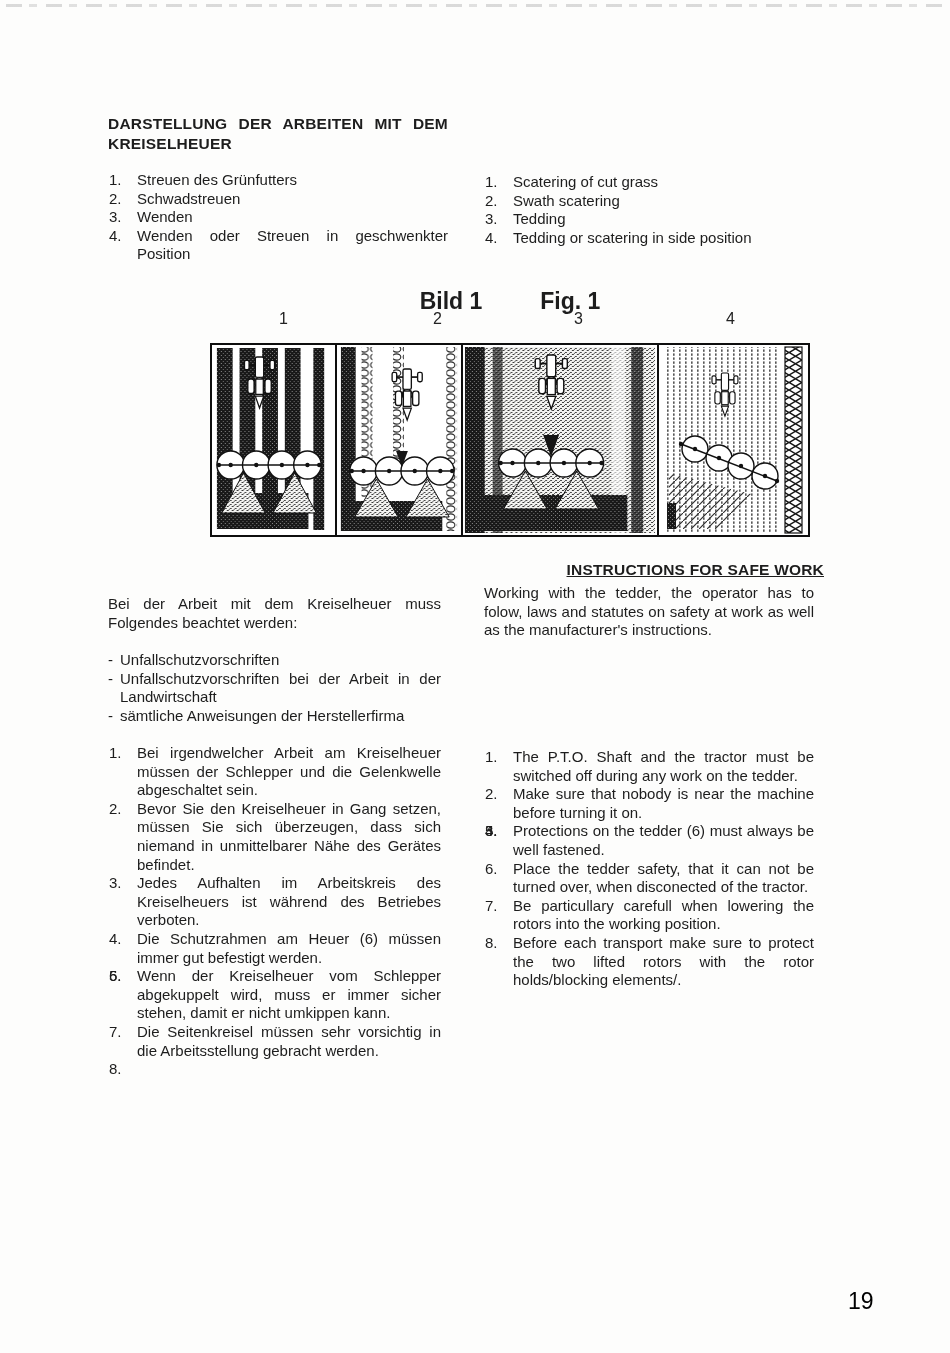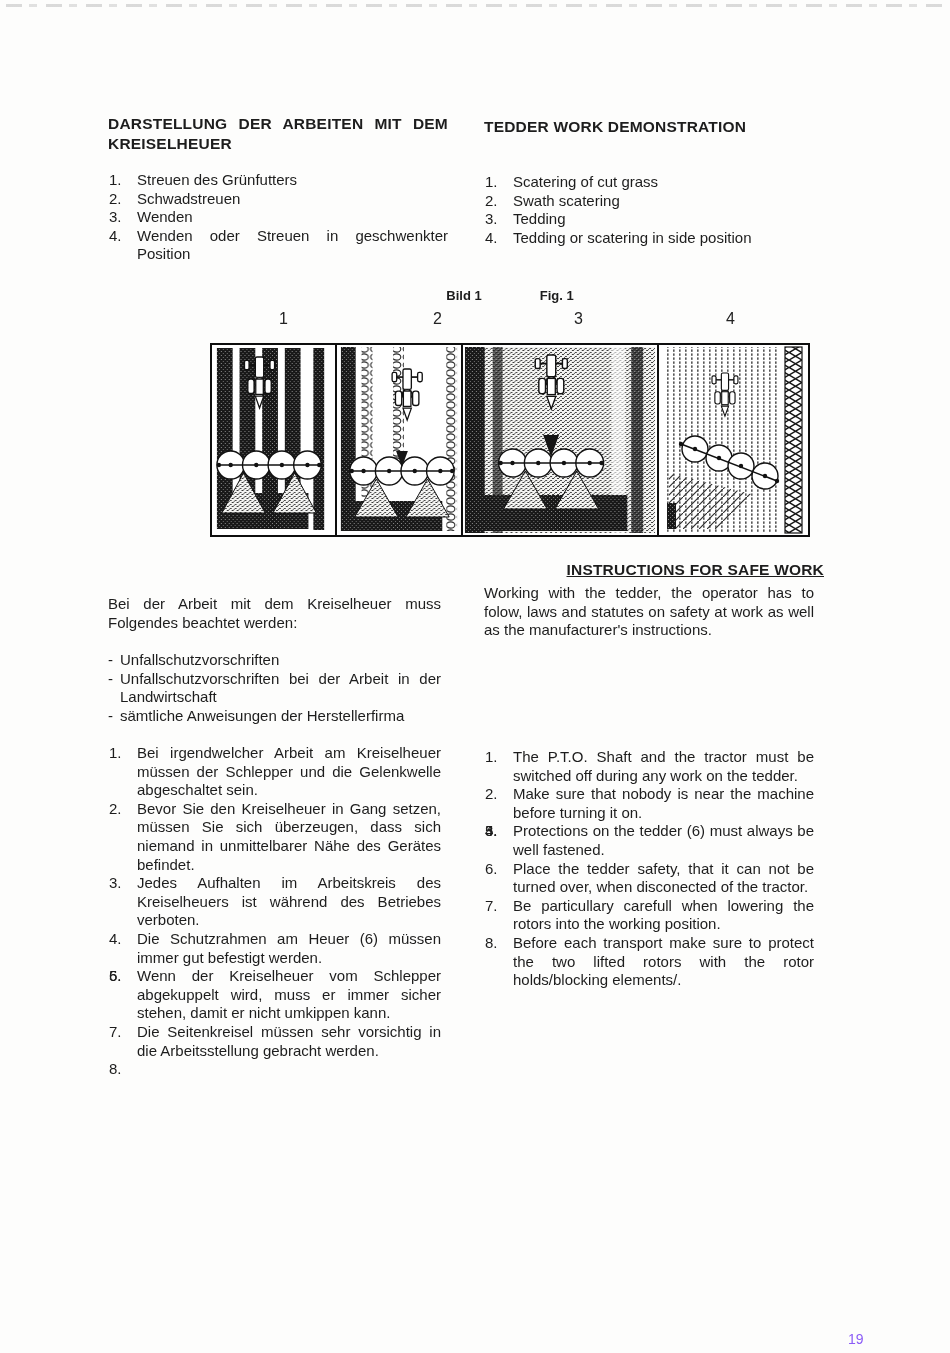--- a/index.html
+++ b/index.html
@@ -10,29 +10,29 @@
   }
   .blk { position:absolute; }
   .h { font-weight:bold; font-size:15.5px; line-height:20px; letter-spacing:.2px; text-align:justify; }
   .bt { font-size:15px; line-height:18.6px; text-align:justify; }
   .numlist .item { position:relative; padding-left:29px; }
   .numlist .num { position:absolute; left:1px; top:0; text-align:left; }
   .bullets .item { position:relative; padding-left:12px; }
   .bullets .dash { position:absolute; left:0; top:0; }
   .fig-caption { position:absolute; left:210px; top:288px; width:600px;
     display:flex; justify-content:center; gap:58px; }
-  .fig-caption span { font-weight:bold; font-size:13px; }
+  .fig-caption span { font-weight:bold; font-size:23px; }
   .fig-nums { position:absolute; left:210px; top:310px; width:600px; height:22px; }
   .fig-nums span { position:absolute; font-size:16px; color:#222; }
   .figure { position:absolute; left:210px; top:343px; width:600px; height:194px;
     border:2px solid #0e0e0e; display:flex; background:#fff; box-sizing:border-box; }
   .panel { height:100%; box-sizing:border-box; }
   .panel.sep { border-right:2px solid #0e0e0e; }
   .panel svg { display:block; width:100%; height:100%; }
-  .pagenum { font-size:14px; color:#8b5cf6;margin-top:43px; }
+  .pagenum { font-size:23px; color:#000000; }
   .scan-line-top { position:absolute; left:6px; top:4px; width:936px; height:3px; opacity:.55;
     background:repeating-linear-gradient(90deg,#bdbdbd 0 16px,transparent 16px 23px,#c9c9c9 23px 31px,transparent 31px 40px); }
 </style>
 </head>
 <body>
 
 <div class="page">
 
   <div class="scan-line-top"></div>
 
@@ -78,21 +78,20 @@
 
   <div class="blk h" style="left:108px; top:114px; width:340px;">DARSTELLUNG DER ARBEITEN MIT DEM KREISELHEUER</div>
 
   <div class="blk bt numlist" style="left:108px; top:171px; width:340px;">
     <div class="item"><span class="num">1.</span><span>Streuen des Grünfutters</span></div>
     <div class="item"><span class="num">2.</span><span>Schwadstreuen</span></div>
     <div class="item"><span class="num">3.</span><span>Wenden</span></div>
     <div class="item"><span class="num">4.</span><span>Wenden oder Streuen in geschwenkter Position</span></div>
   </div>
 
-  <div class="blk h" style="left:484px; top:117px; width:340px;">TEDDER WORK DEMONSTRATION</div>
 
   <div class="blk bt numlist" style="left:484px; top:173px; width:332px;">
     <div class="item"><span class="num">1.</span><span>Scatering of cut grass</span></div>
     <div class="item"><span class="num">2.</span><span>Swath scatering</span></div>
     <div class="item"><span class="num">3.</span><span>Tedding</span></div>
     <div class="item"><span class="num">4.</span><span>Tedding or scatering in side position</span></div>
   </div>
 
   <div class="fig-caption">
     <span>Bild 1</span>

